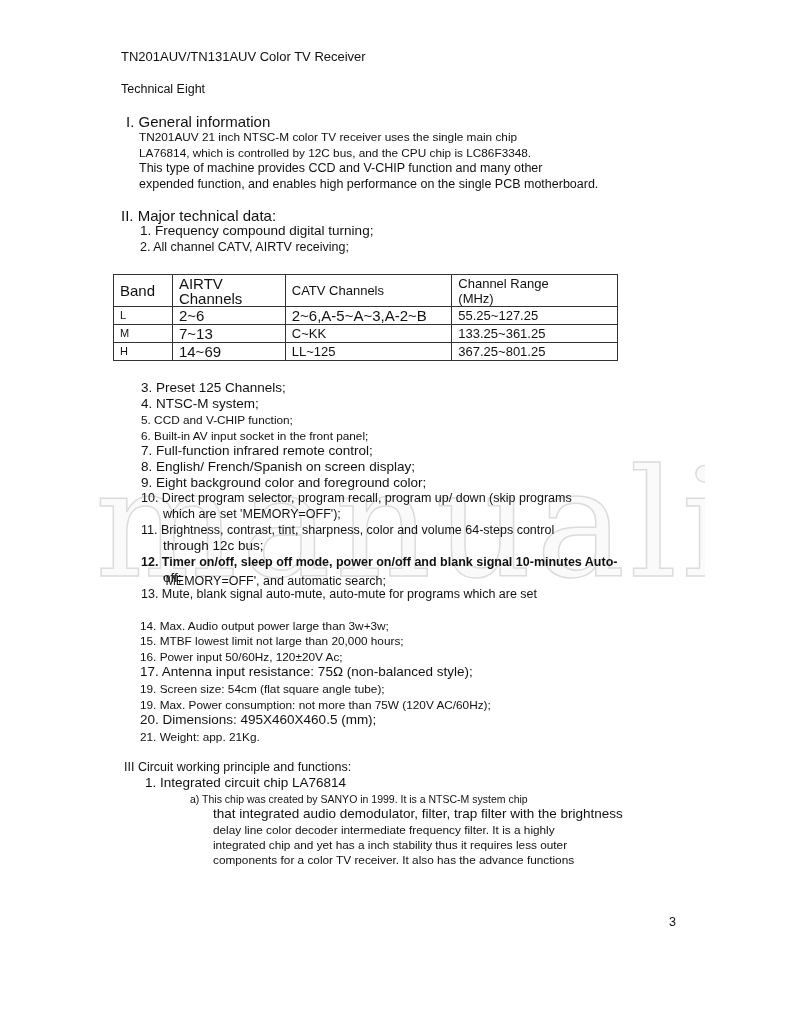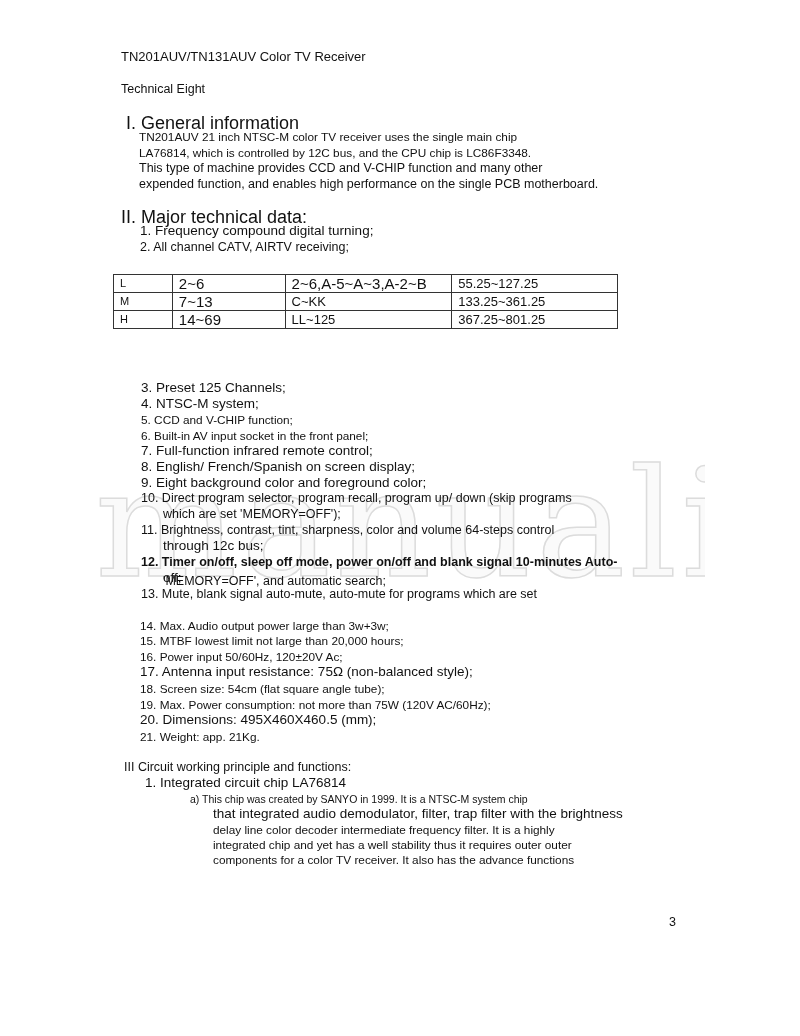--- a/index.html
+++ b/index.html
@@ -11,21 +11,21 @@
   .watermark {
     position: absolute; left: 95px; top: 448px; width: 610px; height: 140px;
     pointer-events: none;
   }
   .watermark text {
     font-family: "DejaVu Serif", "Liberation Serif", serif;
     font-size: 150px; fill: #fafafa; stroke: #dcdcdc; stroke-width: 1.5px; letter-spacing: 4px;
   }
   .doc-title { left: 121px; top: 49px; font-size: 13px; }
   .sub-title { left: 121px; top: 82px; font-size: 12.5px; }
-  .h1 { font-size: 18px; }
+  .h1 { font-size: 15px; }
   .t13 { font-size: 12.5px; }
   .t14 { font-size: 13.5px; }
   .t12 { font-size: 11.8px; }
   table.band-table {
     position: absolute; left: 113px; top: 274px; width: 505px; border-collapse: collapse;
     font-size: 14px;
   }
   table.band-table td {
     border: 1.5px solid #333; padding: 0 6px; vertical-align: middle; line-height: 15px;
   }
@@ -57,20 +57,32 @@
 <div class="abs t13" style="left:140px;top:240px;">2. All channel CATV, AIRTV receiving;</div>
 
 <table class="band-table">
   <colgroup>
     <col style="width:59px">
       <col style="width:113px">
       <col style="width:167px">
       <col style="width:166px">
   </colgroup>
   <tbody>
+      <tr class="hdr">
+    <td class="big">Band</td>
+    <td class="big">
+      <div>AIRTV</div>
+      <div>Channels</div>
+    </td>
+    <td class="mid">CATV Channels</td>
+    <td class="mid">
+      <div>Channel Range</div>
+      <div>(MHz)</div>
+    </td>
+  </tr>
   <tr class="row">
     <td class="small">L</td>
     <td class="big">2~6</td>
     <td class="big">2~6,A-5~A~3,A-2~B</td>
     <td class="mid">55.25~127.25</td>
   </tr>
   <tr class="row">
     <td class="small">M</td>
     <td class="big">7~13</td>
     <td class="mid">C~KK</td>
@@ -97,26 +109,26 @@
 <div class="abs t13" style="left:141px;top:523px;">11. Brightness, contrast, tint, sharpness, color and volume 64-steps control</div>
 <div class="abs t14" style="left:163px;top:538px;">through 12c bus;</div>
 <div class="abs t13" style="left:141px;top:555px;font-weight:bold;">12. Timer on/off, sleep off mode, power on/off and blank signal 10-minutes Auto-</div>
 <div class="abs t14" style="left:163px;top:570px;">off;</div>
 <div class="abs t13" style="left:141px;top:575px;margin-top:12px;">13. Mute, blank signal auto-mute, auto-mute for programs which are set</div>
 <div class="abs t13" style="left:163px;top:574px;">'MEMORY=OFF', and automatic search;</div>
 <div class="abs t12" style="left:140px;top:619px;">14. Max. Audio output power large than 3w+3w;</div>
 <div class="abs t12" style="left:140px;top:634px;">15. MTBF lowest limit not large than 20,000 hours;</div>
 <div class="abs t12" style="left:140px;top:650px;">16. Power input 50/60Hz, 120±20V Ac;</div>
 <div class="abs t14" style="left:140px;top:664px;">17. Antenna input resistance: 75Ω (non-balanced style);</div>
-<div class="abs t12" style="left:140px;top:682px;">18. Screen size: 54cm (flat square angle tube);</div>
+<div class="abs t12" style="left:140px;top:682px;">19. Screen size: 54cm (flat square angle tube);</div>
 <div class="abs t12" style="left:140px;top:698px;">19. Max. Power consumption: not more than 75W (120V AC/60Hz);</div>
 <div class="abs t14" style="left:140px;top:712px;">20. Dimensions: 495X460X460.5 (mm);</div>
 <div class="abs t12" style="left:140px;top:730px;">21. Weight: app. 21Kg.</div>
 
 <div class="abs t13" style="left:124px;top:760px;">III Circuit working principle and functions:</div>
 <div class="abs t14" style="left:145px;top:775px;">1. Integrated circuit chip LA76814</div>
 <div class="abs" style="left:190px;top:793px;font-size:10.5px;">a) This chip was created by SANYO in 1999. It is a NTSC-M system chip</div>
 <div class="abs t14" style="left:213px;top:806px;">that integrated audio demodulator, filter, trap filter with the brightness</div>
 <div class="abs t12" style="left:213px;top:823px;">delay line color decoder intermediate frequency filter. It is a highly</div>
-<div class="abs t12" style="left:213px;top:838px;">integrated chip and yet has a well stability thus it requires outer outer</div>
+<div class="abs t12" style="left:213px;top:838px;">integrated chip and yet has a inch stability thus it requires less outer</div>
 <div class="abs t12" style="left:213px;top:853px;">components for a color TV receiver. It also has the advance functions</div>
 
 <div class="abs page-num">3</div>
 
 </body></html>

